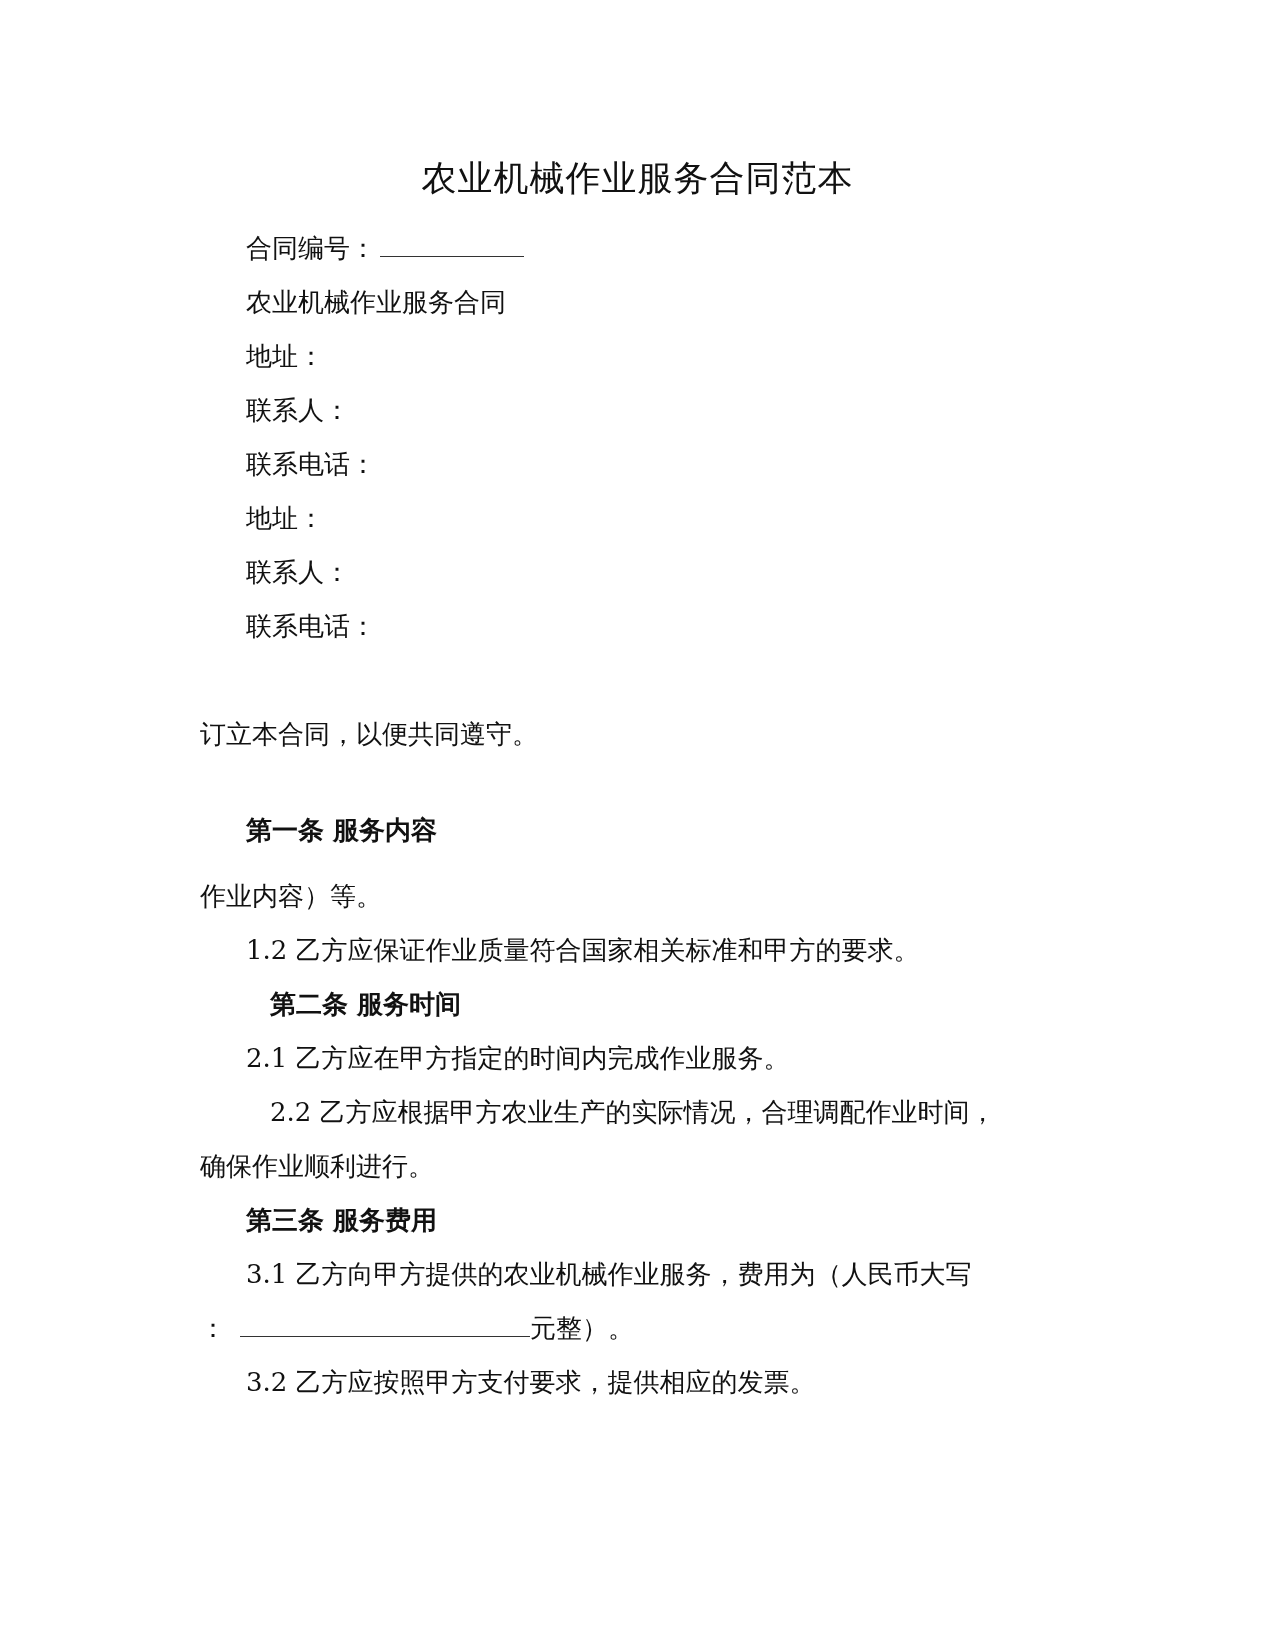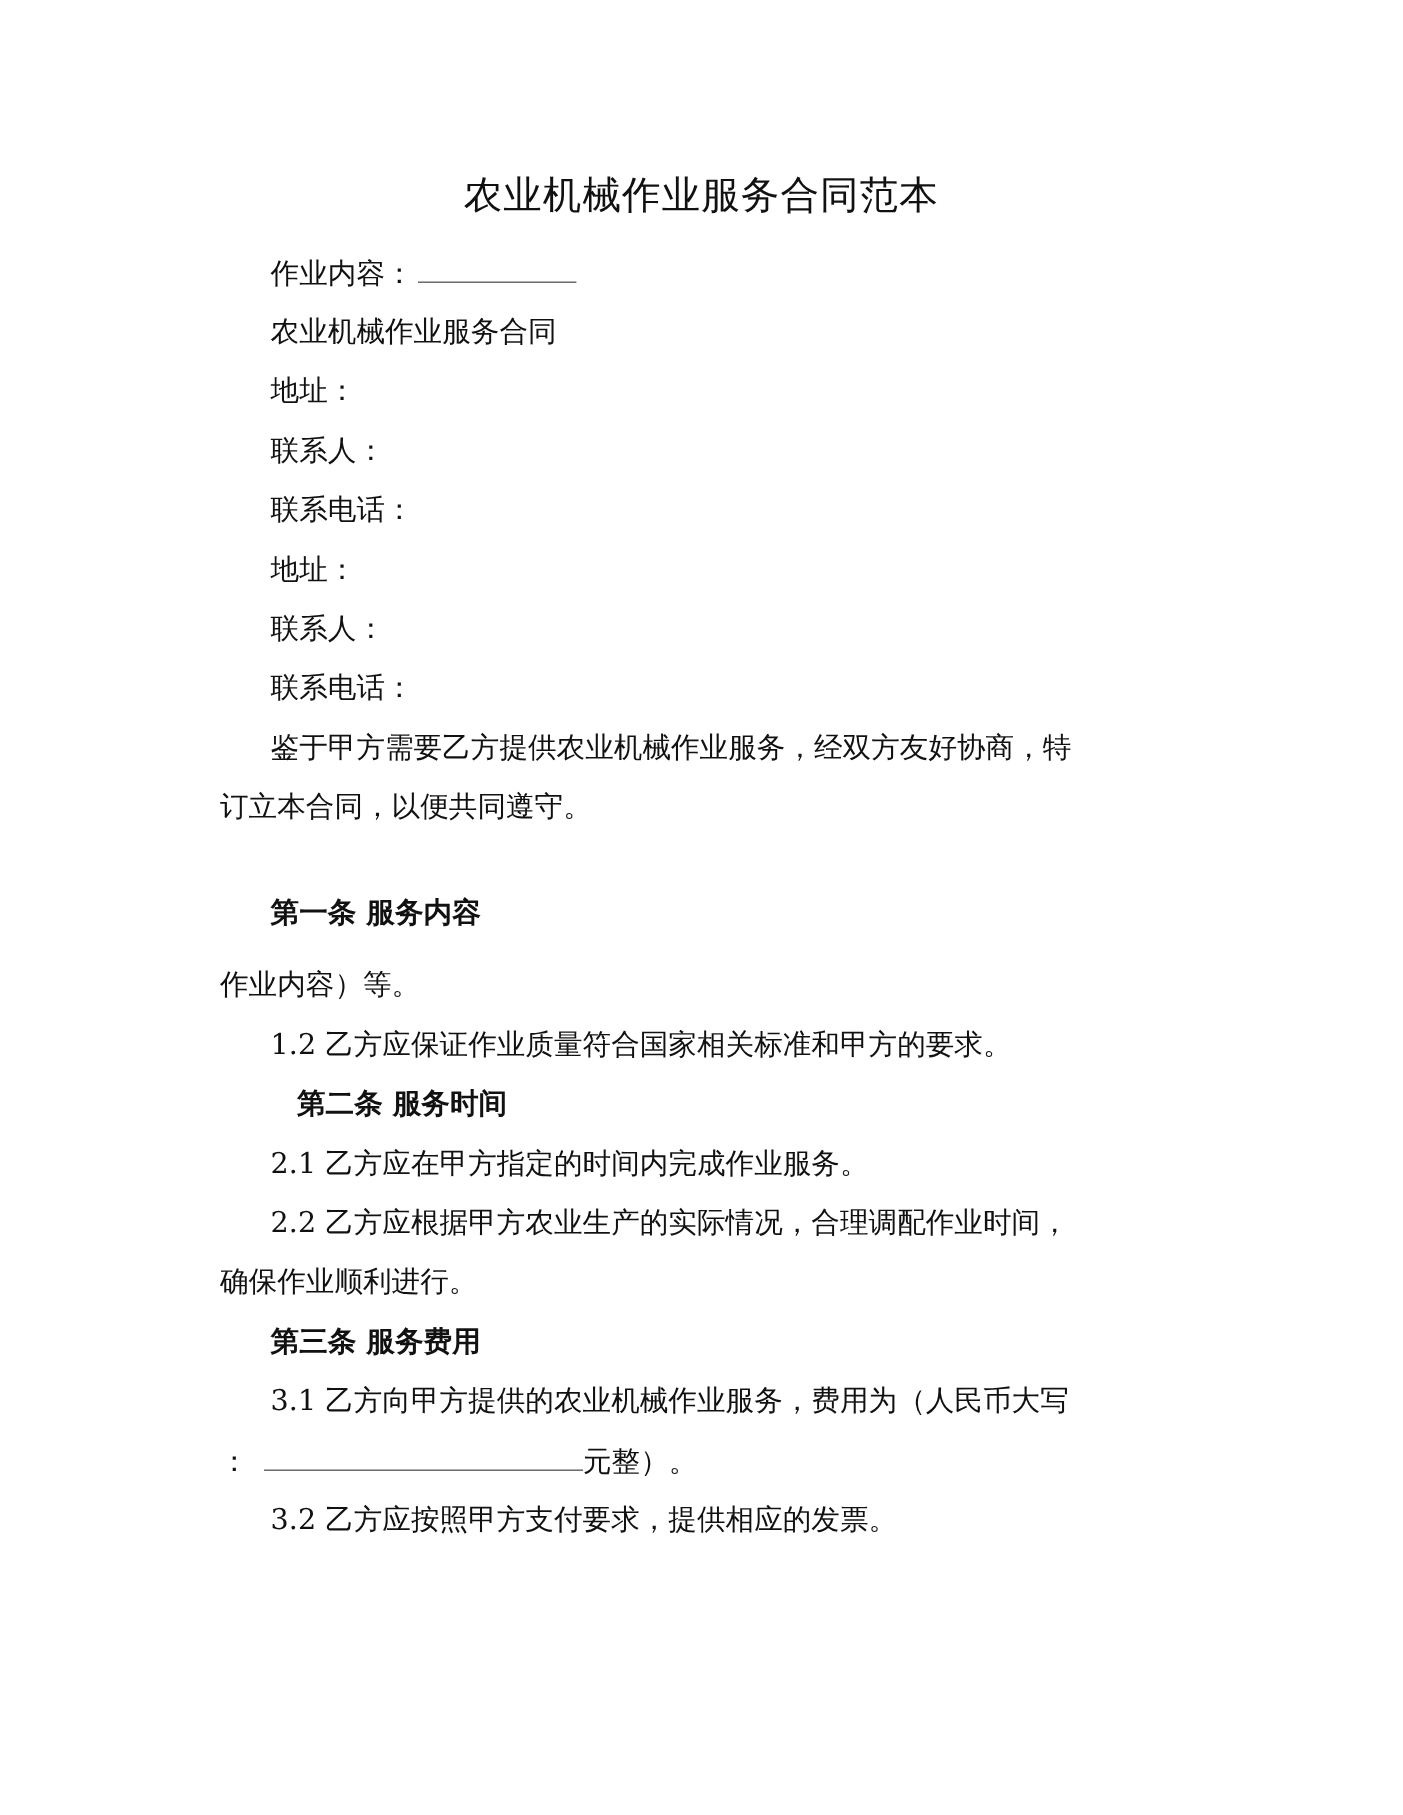--- a/index.html
+++ b/index.html
@@ -16,43 +16,42 @@
     .b1 { width: 144px; margin-left: 4px; }
     .b2 { width: 290px; margin-left: 14px; }
   </style>
 </head>
 <body>
 
 <div class="page">
   <div class="title">农业机械作业服务合同范本</div>
 
   <div class="line ind" style="top:230px;">
-    <span>作业内容：</span><span class="blank b1"></span>
+    <span>合同编号：</span><span class="blank b1"></span>
   </div>
 
   <div class="line ind" style="top:284px;">农业机械作业服务合同</div>
 
   <div class="line ind" style="top:338px;">地址：</div>
   <div class="line ind" style="top:392px;">联系人：</div>
   <div class="line ind" style="top:446px;">联系电话：</div>
 
   <div class="line ind" style="top:500px;">地址：</div>
   <div class="line ind" style="top:554px;">联系人：</div>
   <div class="line ind" style="top:608px;">联系电话：</div>
 
-  <div class="line ind" style="top:662px;">鉴于甲方需要乙方提供农业机械作业服务，经双方友好协商，特</div>
   <div class="line noind" style="top:716px;">订立本合同，以便共同遵守。</div>
 
   <div class="line ind bold" style="top:812px;">第一条  服务内容</div>
   <div class="line noind" style="top:878px;">作业内容）等。</div>
   <div class="line ind" style="top:932px;">1.2 乙方应保证作业质量符合国家相关标准和甲方的要求。</div>
 
   <div class="line ind bold" style="top:986px;margin-left:24px;">第二条  服务时间</div>
   <div class="line ind" style="top:1040px;">2.1 乙方应在甲方指定的时间内完成作业服务。</div>
-  <div class="line ind" style="top:1094px;">2.2 乙方应根据甲方农业生产的实际情况，合理调配作业时间，</div>
+  <div class="line ind" style="top:1094px;margin-left:24px;">2.2 乙方应根据甲方农业生产的实际情况，合理调配作业时间，</div>
   <div class="line noind" style="top:1148px;">确保作业顺利进行。</div>
 
   <div class="line ind bold" style="top:1202px;">第三条  服务费用</div>
   <div class="line ind" style="top:1256px;">3.1 乙方向甲方提供的农业机械作业服务，费用为（人民币大写</div>
   <div class="line noind" style="top:1310px;">
     <span>：</span><span class="blank b2"></span><span>元整）。</span>
   </div>
   <div class="line ind" style="top:1364px;">3.2 乙方应按照甲方支付要求，提供相应的发票。</div>
 </div>
 

